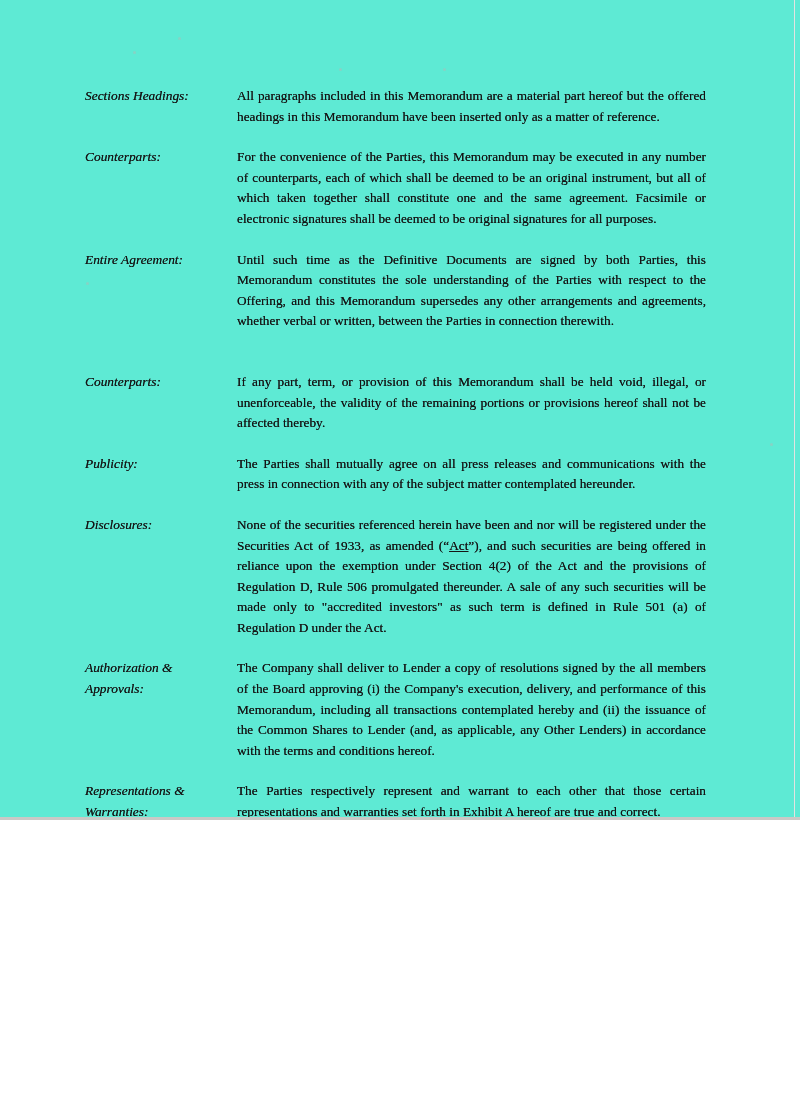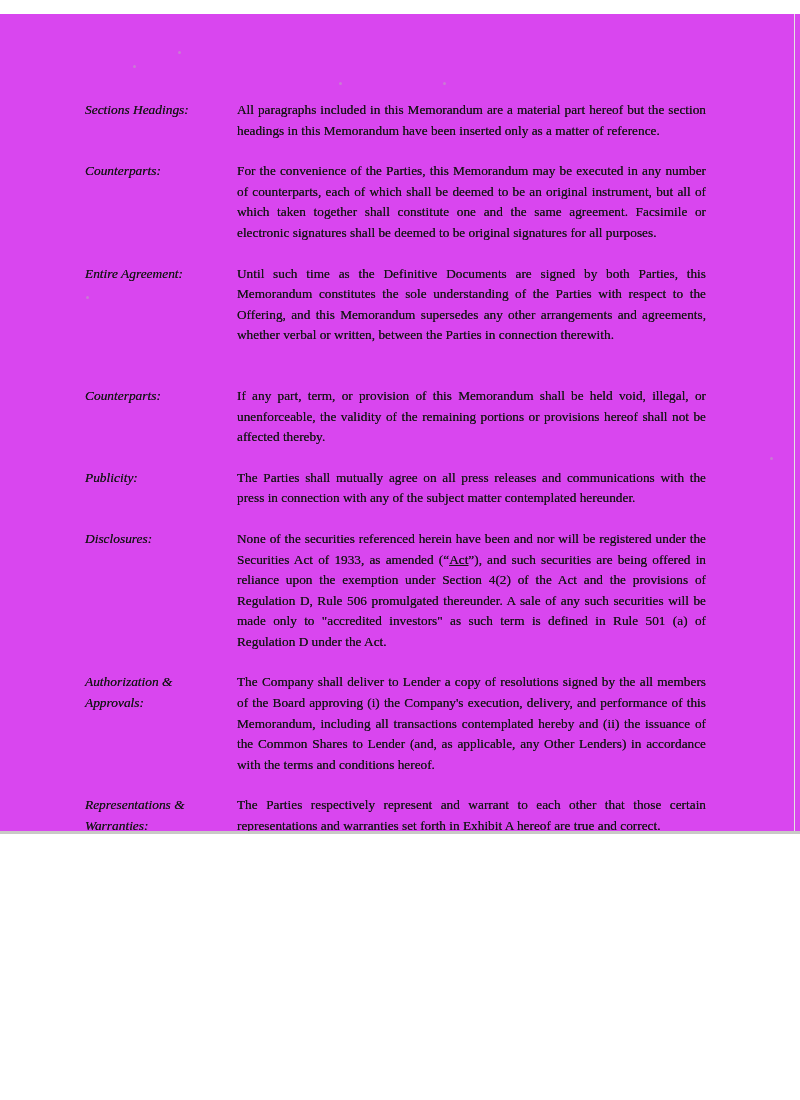--- a/index.html
+++ b/index.html
@@ -1,25 +1,24 @@
 <!DOCTYPE html>
 <html><head>
 <meta charset="utf-8">
 <title>Document</title>
 <style>
   html, body { margin: 0; padding: 0; background: #ffffff; }
   .page {
     position: relative;
     width: 800px;
     height: 820px;
-    background: #d946ef;
+    background: #5eead4;
     overflow: hidden;
     font-family: "Liberation Serif", "DejaVu Serif", serif;
     color: #151515;
-    margin-top: 14px;
   }
   .content {
     position: absolute;
     left: 85px;
     top: 86px;
     width: 621px;
     text-shadow: 0 0 0.45px rgba(20,20,20,0.85);
   }
   .row { display: flex; margin-bottom: 20px; }
   .label {
@@ -83,21 +82,21 @@
 </style>
 </head>
 <body>
 
 <div class="page">
 
   <div class="content">
 
     <div class="row">
       <div class="label">Sections Headings:</div>
-      <div class="bodytext">All paragraphs included in this Memorandum are a material part hereof but the section headings in this Memorandum have been inserted only as a matter of reference.</div>
+      <div class="bodytext">All paragraphs included in this Memorandum are a material part hereof but the offered headings in this Memorandum have been inserted only as a matter of reference.</div>
     </div>
 
     <div class="row">
       <div class="label">Counterparts:</div>
       <div class="bodytext">For the convenience of the Parties, this Memorandum may be executed in any number of counterparts, each of which shall be deemed to be an original instrument, but all of which taken together shall constitute one and the same agreement. Facsimile or electronic signatures shall be deemed to be original signatures for all purposes.</div>
     </div>
 
     <div class="row">
       <div class="label">Entire Agreement:</div>
       <div class="bodytext">Until such time as the Definitive Documents are signed by both Parties, this Memorandum constitutes the sole understanding of the Parties with respect to the Offering, and this Memorandum supersedes any other arrangements and agreements, whether verbal or written, between the Parties in connection therewith.</div>

